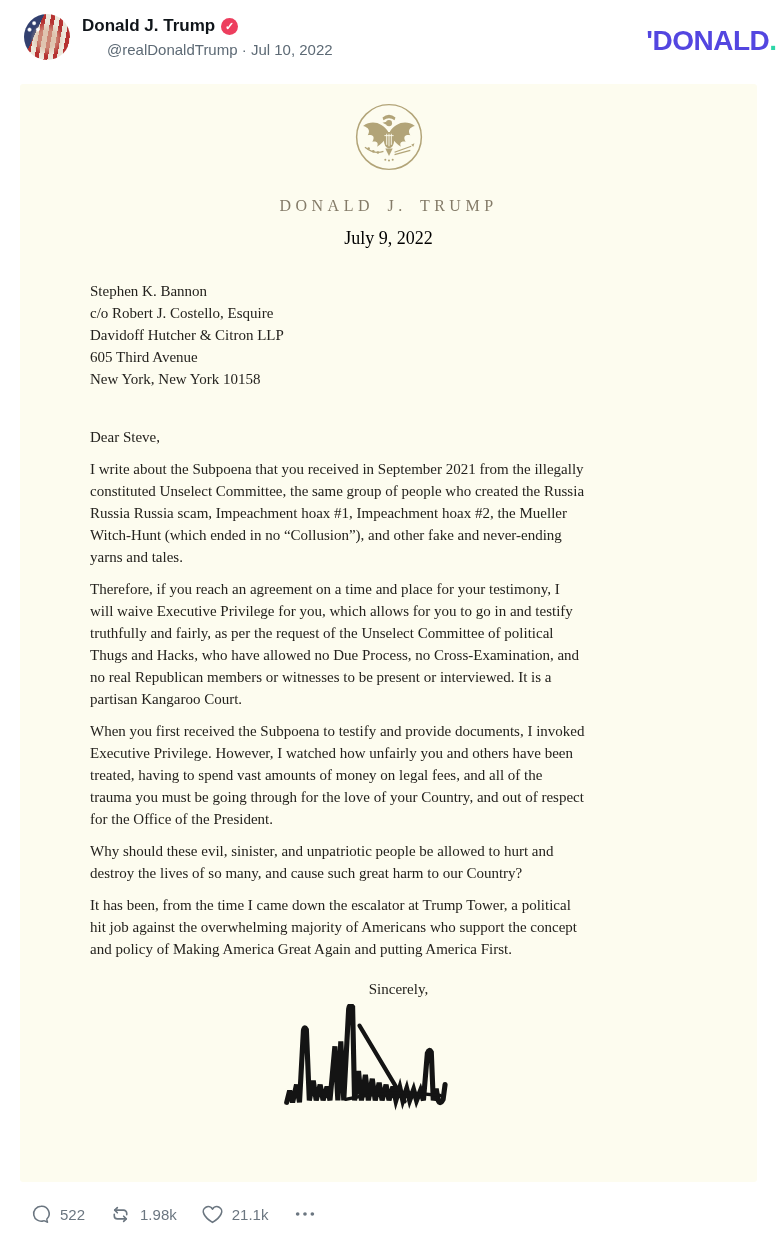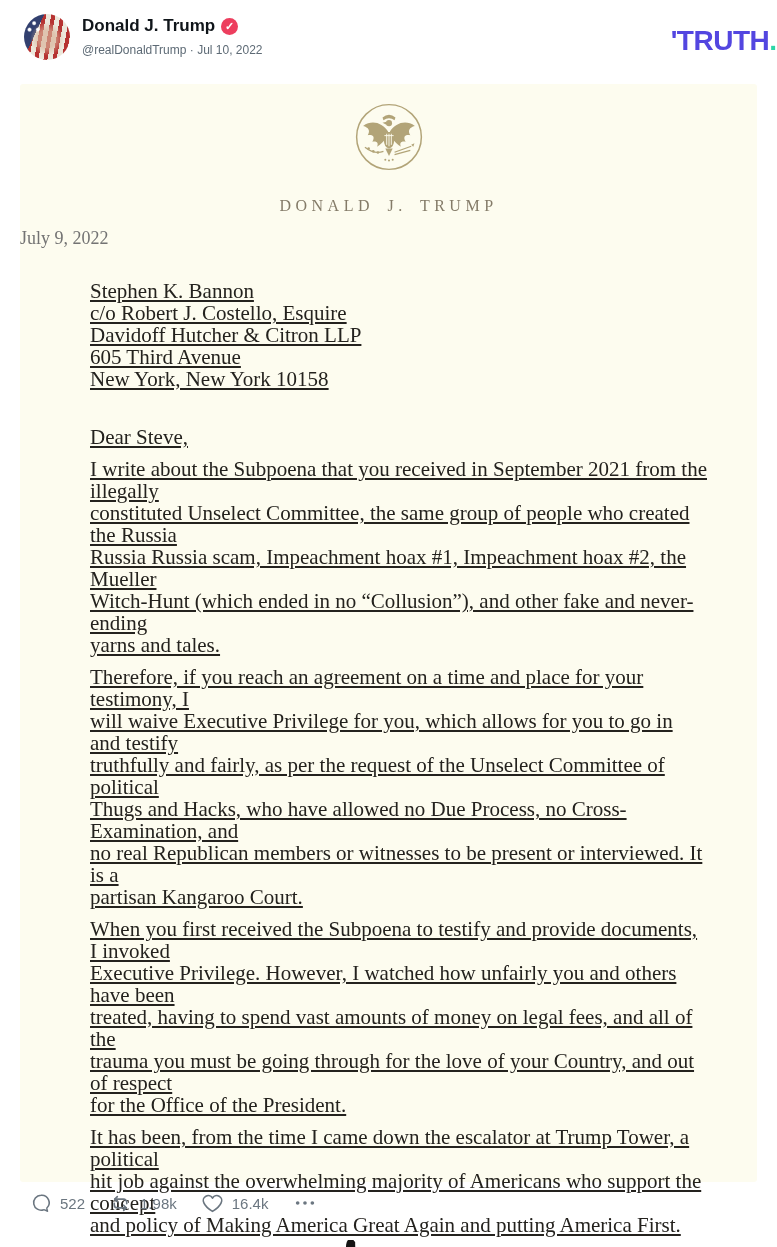--- a/index.html
+++ b/index.html
@@ -20,47 +20,47 @@
       repeating-linear-gradient(100deg, #b63231 0 4px, #ece7db 4px 9px);
   }
   .id-block{margin-left:12px;padding-top:1px;}
   .name-row{display:flex;align-items:center;gap:6px;}
   .display-name{font-size:17px;font-weight:bold;color:#10151a;line-height:22px;cursor:pointer;}
   .badge{
     width:17px;height:17px;border-radius:50%;background:#ed3e5e;color:#fff;
     font-size:11px;font-weight:bold;display:flex;align-items:center;justify-content:center;
     box-shadow:0 0 0 1px #fff;
   }
-  .handle-row{font-size:12px;color:#5d6a75;line-height:22px;margin-top:2px;}
+  .handle-row{font-size:15px;color:#5d6a75;line-height:22px;margin-top:2px;margin-left:25px;}
   .logo{margin-left:auto;display:flex;align-items:flex-start;padding-top:13px;cursor:pointer;user-select:none;}
   .logo-text{font-size:28px;font-weight:800;letter-spacing:-.5px;color:#5346e0;line-height:28px;}
   .logo-dot{font-size:28px;font-weight:800;color:#2cd6a7;line-height:28px;}
   
   .letter{
     position:absolute;top:84px;left:20px;width:737px;height:1098px;
     background:#fdfcef;border-radius:3px;box-sizing:border-box;
     padding-top:16px;cursor:pointer;
     font-family:"Liberation Serif",serif;color:#24221e;
   }
   .seal{width:74px;height:74px;margin:0 auto;display:block;}
   .lh-name{
     margin-top:22px;text-align:center;font-size:16px;letter-spacing:4.5px;word-spacing:5px;
     color:#847b68;line-height:20px;
   }
-  .lh-date{margin-top:10px;text-align:left;font-size:18px;line-height:24px;color:#737373;}
-  .body-block{margin:30px 50px 0 70px;font-size:21px;line-height:22px;text-decoration:underline;}
+  .lh-date{margin-top:10px;text-align:center;font-size:18px;line-height:24px;color:#000000;}
+  .body-block{margin:30px 50px 0 70px;font-size:15px;line-height:22px;}
   .pre{white-space:pre-line;}
   .salutation{margin-top:36px;}
   .para{margin:10px 0 0 0;}
   .closing{margin-top:18px;text-align:center;}
   .signature{display:block;margin:4px auto 0 auto;width:218px;height:120px;}
   
   .actions{
     position:absolute;left:30px;right:20px;top:1192px;height:44px;
-    display:flex;align-items:flex-start;gap:24px;color:#6b7680;
+    display:flex;align-items:center;gap:24px;color:#6b7680;
   }
   .action{display:flex;align-items:center;gap:8px;cursor:pointer;}
   .action svg{display:block;}
   .count{font-size:15px;color:#6b7680;}
 </style>
 </head>
 <body>
 
 <div class="post">
 
@@ -74,21 +74,21 @@
           </span>
       </div>
       <div class="handle-row">
         <span>@realDonaldTrump</span>
         <span>·</span>
         <span>Jul 10, 2022</span>
       </div>
     </div>
     <div class="logo">
       <span class="logo-text">'</span>
-        <span class="logo-text">TRUTH</span>
+        <span class="logo-text">DONALD</span>
         <span class="logo-dot">.</span>
     </div>
   </div>
 
   <div class="letter">
 
     <svg class="seal" viewBox="0 0 80 80" aria-hidden="true">
       <g stroke="#b2a478" fill="none" stroke-width="1.6">
         <circle cx="40" cy="40" r="35"></circle>
       </g>
@@ -138,23 +138,26 @@
 will waive Executive Privilege for you, which allows for you to go in and testify
 truthfully and fairly, as per the request of the Unselect Committee of political
 Thugs and Hacks, who have allowed no Due Process, no Cross-Examination, and
 no real Republican members or witnesses to be present or interviewed. It is a
 partisan Kangaroo Court.</p>
       <p class="para pre">When you first received the Subpoena to testify and provide documents, I invoked
 Executive Privilege. However, I watched how unfairly you and others have been
 treated, having to spend vast amounts of money on legal fees, and all of the
 trauma you must be going through for the love of your Country, and out of respect
 for the Office of the President.</p>
+      <p class="para pre">Why should these evil, sinister, and unpatriotic people be allowed to hurt and
+destroy the lives of so many, and cause such great harm to our Country?</p>
       <p class="para pre">It has been, from the time I came down the escalator at Trump Tower, a political
 hit job against the overwhelming majority of Americans who support the concept
 and policy of Making America Great Again and putting America First.</p>
+      <div class="closing">Sincerely,</div>
     </div>
 
     <svg class="signature" viewBox="0 0 220 122" aria-hidden="true">
       <g stroke="#141414" fill="none" stroke-linecap="round">
         <path stroke-width="5.2" d="M6 100 l3-12 3 12 4-18 3 18
           l4-73 q1-5 3-1 l3 72
           l4-20 3 20 4-16 3 16 4-14 3 14
           l5-55 3 55 3-60 3 60
           l5-93 q1-6 4-2 l2 95
           l4-30 3 30 4-26 3 26 4-22 3 22 4-18 3 18 4-16 3 16 4-14 3 14 4-13 3 13 4-12 3 12 4-11 3 11 4-10 3 10
@@ -181,21 +184,21 @@
           <path d="M15.3 19.2 18 16.5l-2.7-2.7"></path>
           <path d="M18 16.5H8.8A3.3 3.3 0 0 1 5.5 13.2v-1.4"></path>
         </g>
       </svg>
       <span class="count">1.98k</span>
     </div>
     <div class="action">
       <svg width="23" height="23" viewBox="0 0 24 24">
         <path d="M12 20.2S4.8 15.7 3 11.3A5.1 5.1 0 0 1 12 6.5a5.1 5.1 0 0 1 9 4.8c-1.8 4.4-9 8.9-9 8.9Z" fill="none" stroke="#6b7680" stroke-width="1.7" stroke-linejoin="round"></path>
       </svg>
-      <span class="count">16.4k</span>
+      <span class="count">21.1k</span>
     </div>
     <div class="action">
       <svg width="26" height="22" viewBox="0 0 28 24">
         <g fill="#6b7680">
           <circle cx="6" cy="12" r="2"></circle>
             <circle cx="14" cy="12" r="2"></circle>
             <circle cx="22" cy="12" r="2"></circle>
         </g>
       </svg>
     </div>

